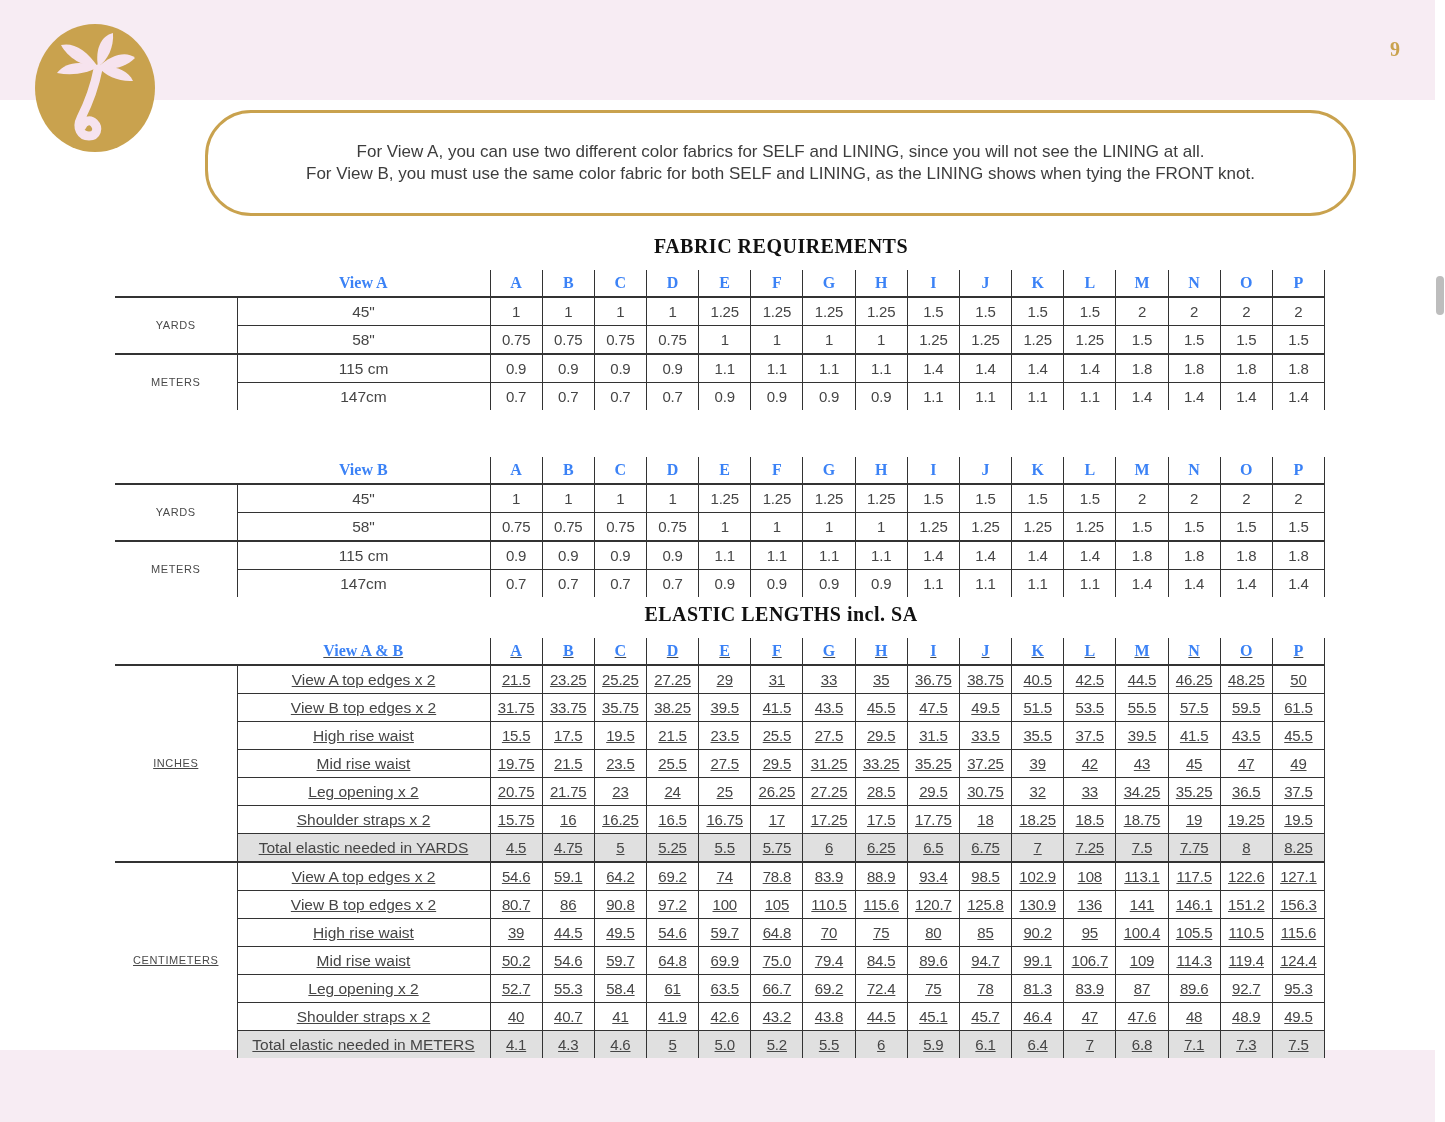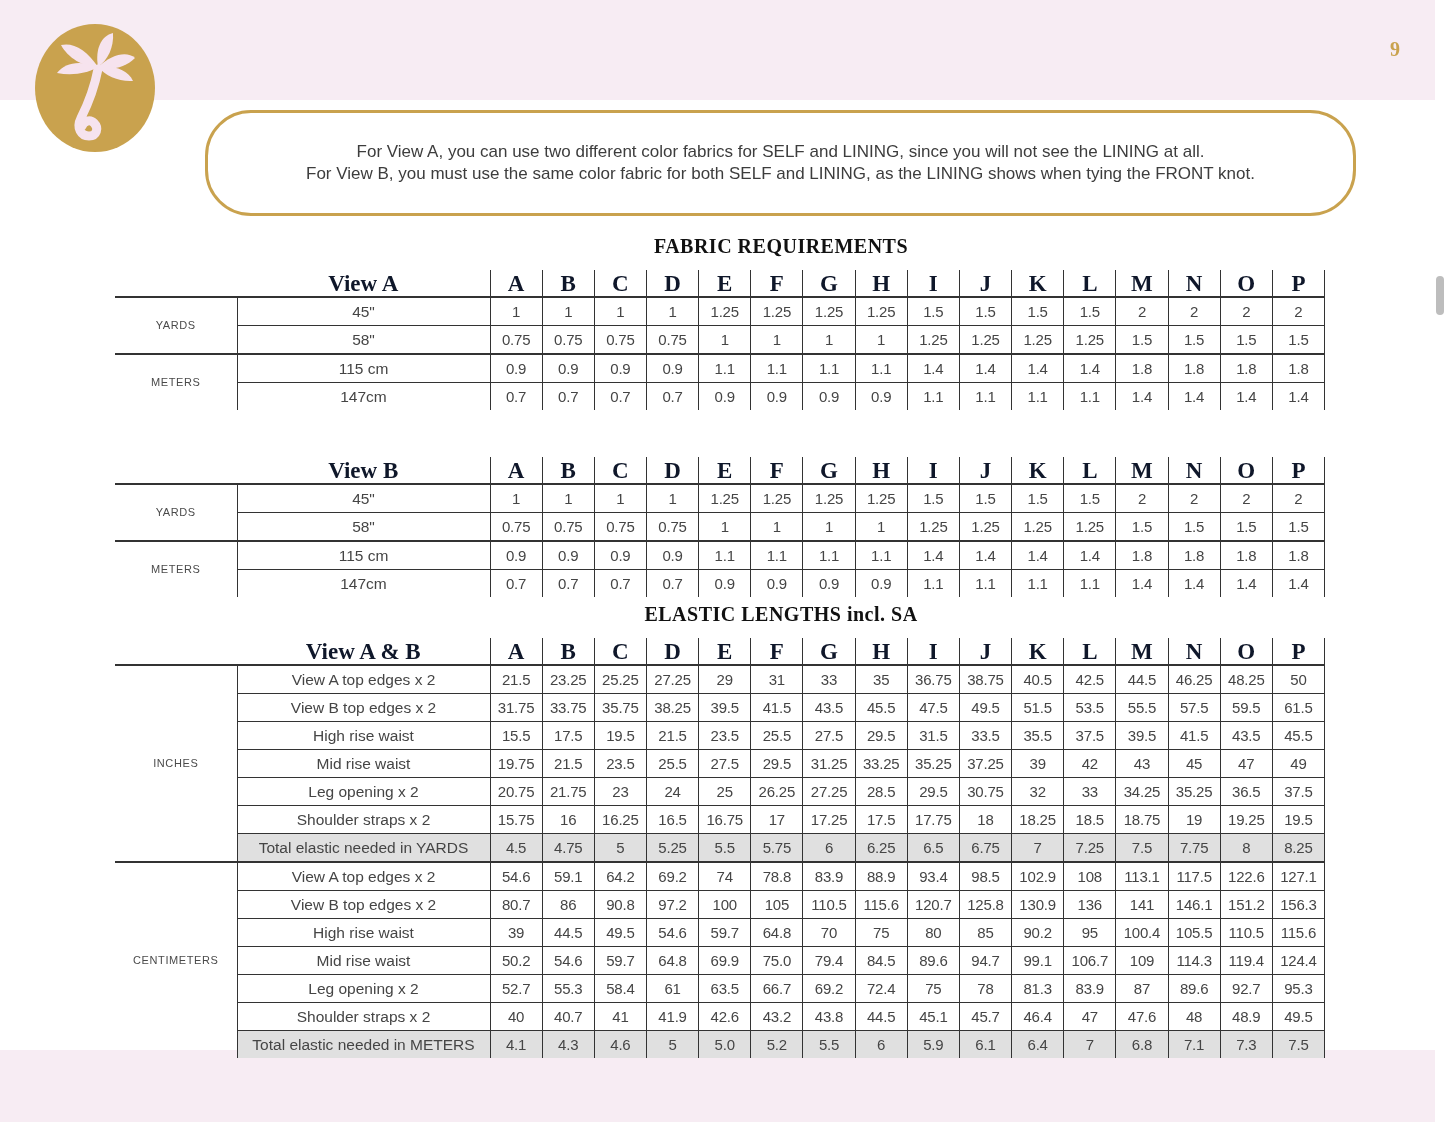--- a/index.html
+++ b/index.html
@@ -43,28 +43,28 @@
     letter-spacing:0.5px;color:#111111;
   }
   .fabric-heading{top:235px;}
   .elastic-heading{top:603px;}
   .req-table{
     position:absolute;left:115px;width:1210px;border-collapse:collapse;
     table-layout:fixed;font-size:15px;color:var(--body-text);
   }
   #table-view-a{top:270px;}
   #table-view-b{top:457px;}
-  #table-elastic{top:638px;}
+  #table-elastic{top:638px;text-decoration:underline;}
   .req-table th,.req-table td{
     padding:0;text-align:center;vertical-align:middle;height:27px;
     line-height:1;white-space:nowrap;overflow:hidden;
   }
   .req-table thead th{
     height:26px;border-bottom:2px solid var(--table-border);
-    font-family:"Liberation Serif",serif;font-weight:bold;font-size:23px;color:#0f172a;
+    font-family:"Liberation Serif",serif;font-weight:bold;font-size:16px;color:#3b82f6;
   }
   .req-table thead th.size-letter{border-left:1.6px solid var(--table-border);}
   .req-table thead th.size-letter.last{border-right:1.6px solid var(--table-border);}
   .req-table td.spec-label,.req-table td.value{border:1.6px solid var(--table-border);}
   .req-table td.spec-label{font-size:15.5px;}
   .req-table td.value{letter-spacing:-0.2px;}
   .req-table td.group-label{border:none;font-size:11px;letter-spacing:0.6px;color:#4a4a4a;}
   .req-table tr.group-start td{border-top:2.4px solid var(--table-border);}
   .req-table tr.last-row td{border-bottom:none;}
   .req-table tr.highlight td.spec-label,.req-table tr.highlight td.value{background:var(--highlight-row);}

